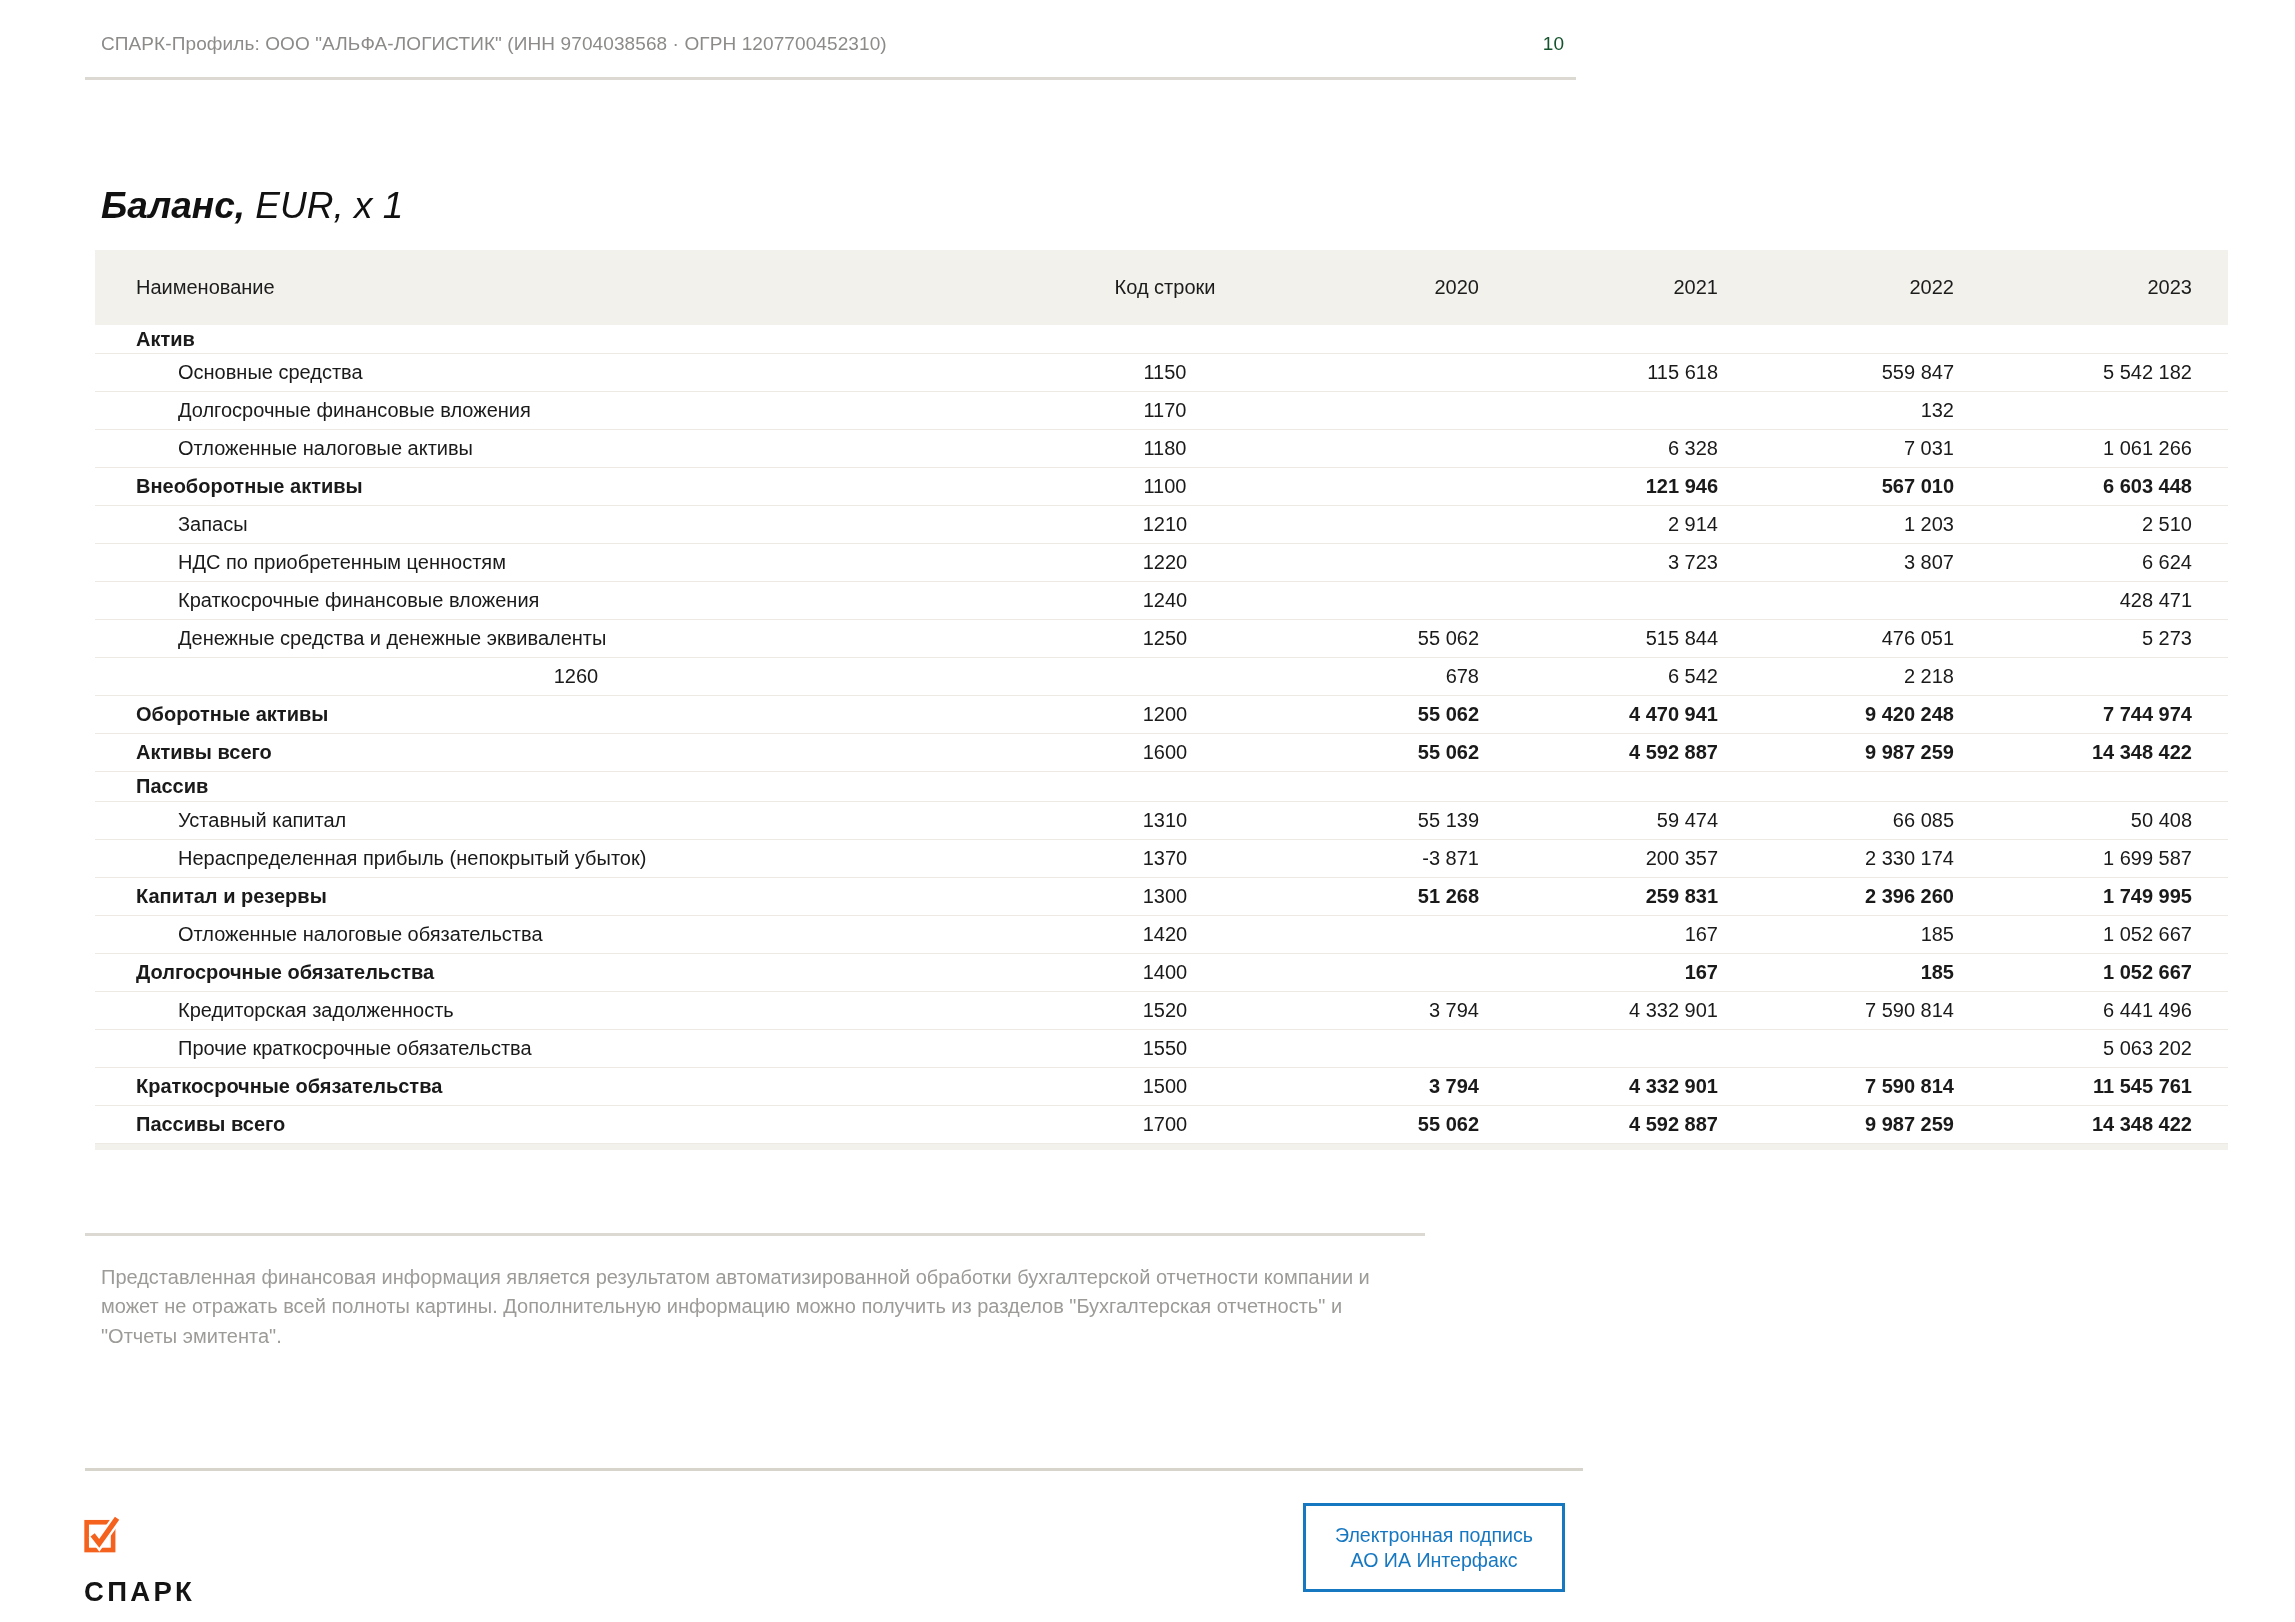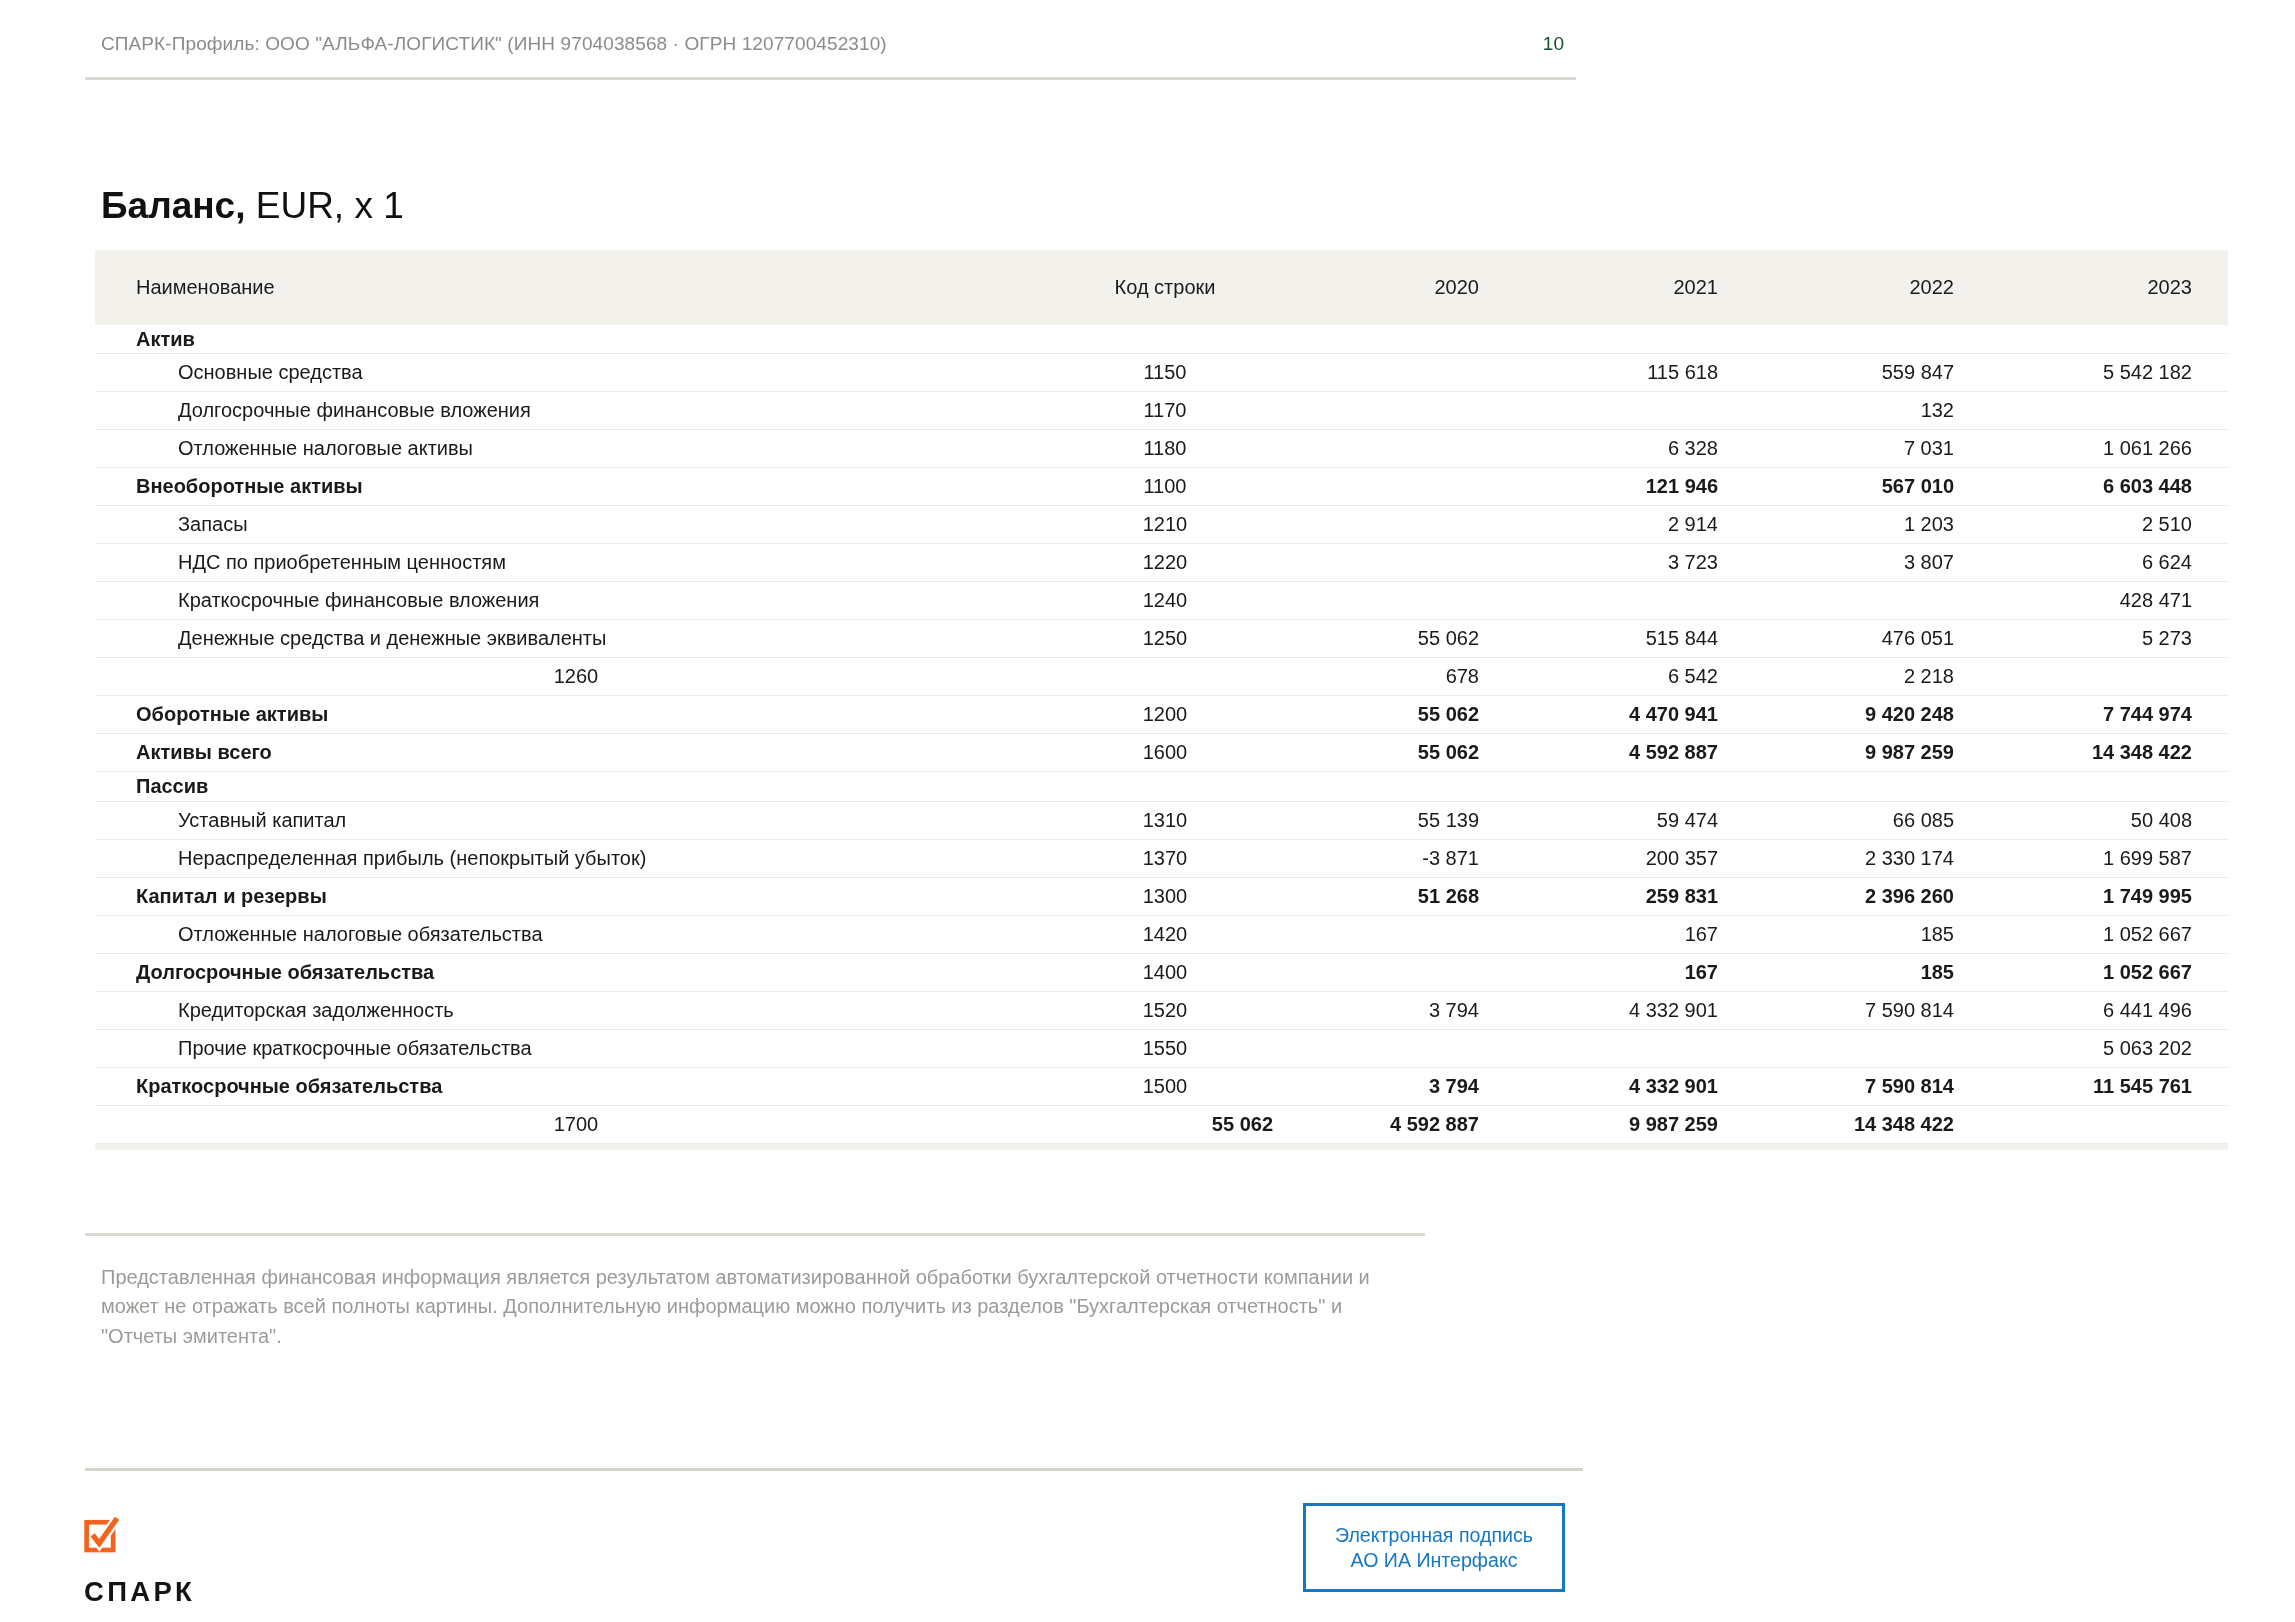--- a/index.html
+++ b/index.html
@@ -9,21 +9,21 @@
   }
   .abs{position:absolute;}
 
   
   .doc-header{top:33px;left:101px;font-size:19px;color:#8c8b89;letter-spacing:0.1px;}
   .page-num{top:33px;left:1466px;width:98px;text-align:right;font-size:19px;color:#14532d;}
   .rule{background:#dbd9d1;}
   .rule-top{top:77px;left:85px;width:1491px;height:2.6px;}
 
   
-  .page-title{top:185px;left:101px;font-size:37px;color:#111;}
+  .page-title{top:185px;left:101px;font-size:37px;color:#111;font-style:italic;}
   .page-title .b{font-weight:bold;}
 
   
   .table{top:250px;left:95px;width:2133px;}
   .grid{
     display:grid;
     grid-template-columns:962px 216px 206px 239px 236px 238px;
     align-items:center;
     padding-right:37px;
     box-sizing:border-box;
@@ -238,20 +238,21 @@
       </div>
       <div class="grid trow total">
         <div class="c name">Краткосрочные обязательства</div>
         <div class="c code">1500</div>
         <div class="c num">3 794</div>
         <div class="c num">4 332 901</div>
         <div class="c num">7 590 814</div>
         <div class="c num">11 545 761</div>
       </div>
       <div class="grid trow total">
+        <div class="c name">Пассивы всего</div>
         <div class="c code">1700</div>
         <div class="c num">55 062</div>
         <div class="c num">4 592 887</div>
         <div class="c num">9 987 259</div>
         <div class="c num">14 348 422</div>
       </div>
     </div>
   <div class="table-bottom-band"></div>
 </div>
 

